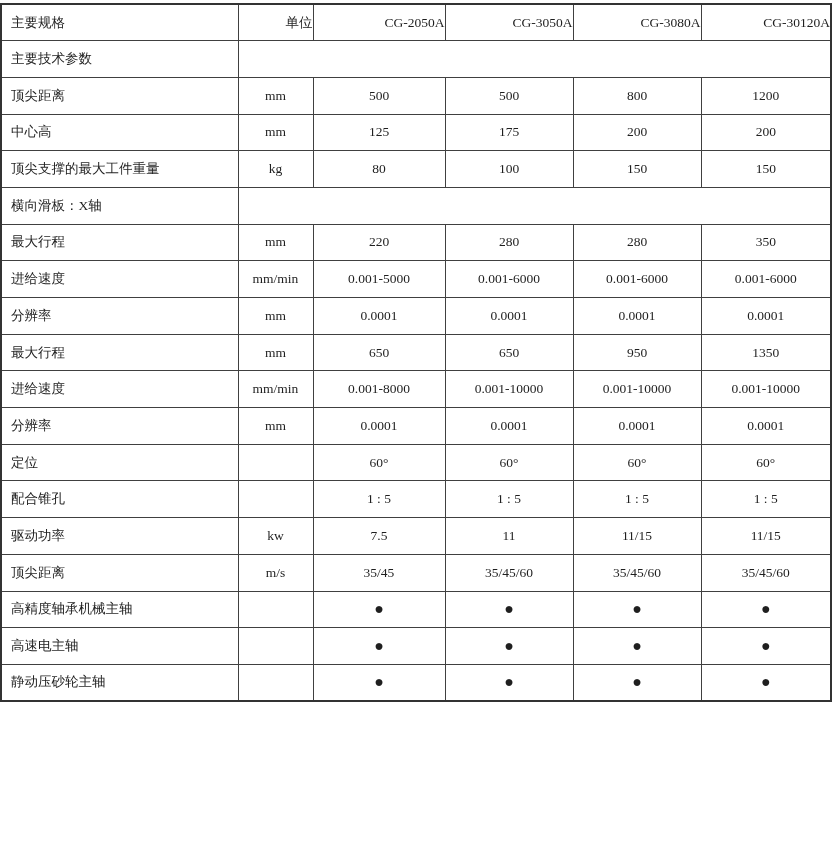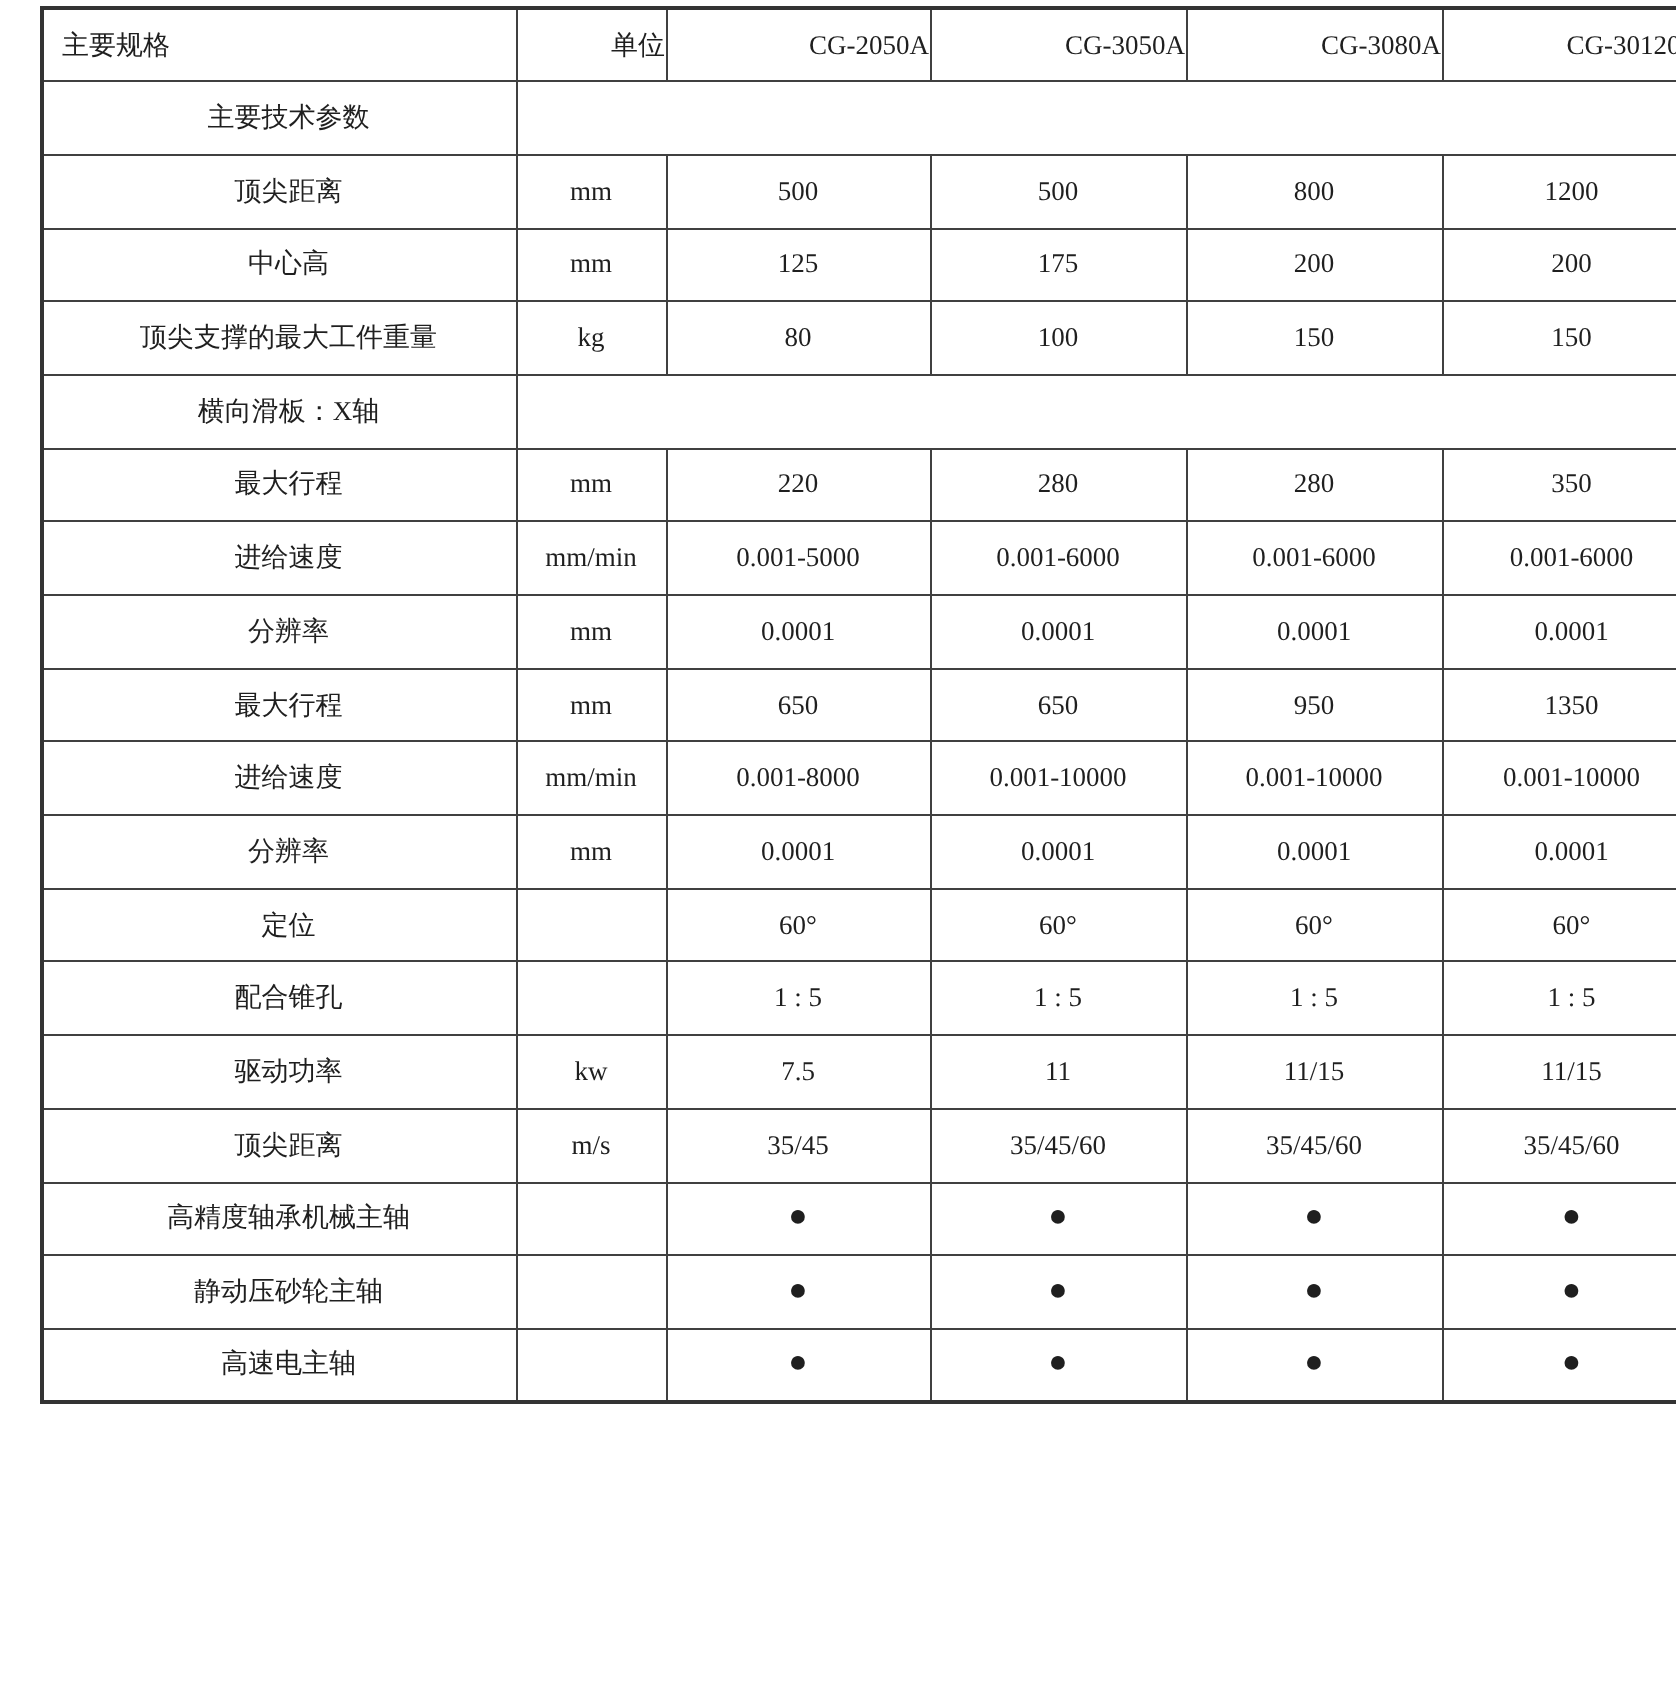--- a/index.html
+++ b/index.html
@@ -4,39 +4,39 @@
 <style>
   * { box-sizing: border-box; }
   html, body { margin: 0; padding: 0; }
   body {
     width: 838px;
     height: 842px;
     background: #ffffff;
     font-family: "Liberation Serif", "DejaVu Serif", serif;
     color: #1f1f1f;
   }
-  .page { padding: 3px 20px; }
+  .page { padding: 3px 0; }
   table.spec-table {
     border-collapse: collapse;
     table-layout: fixed;
     width: 830px;
     border: 2px solid #333333;
   }
   th, td {
     border: 1px solid #404040;
     height: 36.7px;
     padding: 0;
     vertical-align: middle;
     font-weight: normal;
     font-size: 13.5px;
     overflow: hidden;
     white-space: nowrap;
   }
   th.col-header { text-align: right; }
-  td.label-cell { text-align: center; padding-left: 9px; }
+  td.label-cell { text-align: left; padding-left: 9px; }
   td.unit-cell, td.value-cell { text-align: center; }
   td.dot-cell { font-size: 16px; line-height: 1; }
 </style>
 </head>
 <body>
 
 <div class="page">
   <table class="spec-table">
     <colgroup>
       <col style="width:237px">
@@ -171,29 +171,29 @@
         </tr>
         <tr>
           <td class="label-cell">高精度轴承机械主轴</td>
           <td class="unit-cell"></td>
           <td class="value-cell dot-cell">●</td>
           <td class="value-cell dot-cell">●</td>
           <td class="value-cell dot-cell">●</td>
           <td class="value-cell dot-cell">●</td>
         </tr>
         <tr>
+          <td class="label-cell">高速电主轴</td>
+          <td class="unit-cell"></td>
+          <td class="value-cell dot-cell">●</td>
+          <td class="value-cell dot-cell">●</td>
+          <td class="value-cell dot-cell">●</td>
+          <td class="value-cell dot-cell">●</td>
+        </tr>
+        <tr>
           <td class="label-cell">静动压砂轮主轴</td>
-          <td class="unit-cell"></td>
-          <td class="value-cell dot-cell">●</td>
-          <td class="value-cell dot-cell">●</td>
-          <td class="value-cell dot-cell">●</td>
-          <td class="value-cell dot-cell">●</td>
-        </tr>
-        <tr>
-          <td class="label-cell">高速电主轴</td>
           <td class="unit-cell"></td>
           <td class="value-cell dot-cell">●</td>
           <td class="value-cell dot-cell">●</td>
           <td class="value-cell dot-cell">●</td>
           <td class="value-cell dot-cell">●</td>
         </tr>
       </tbody>
   </table>
 </div>
 

